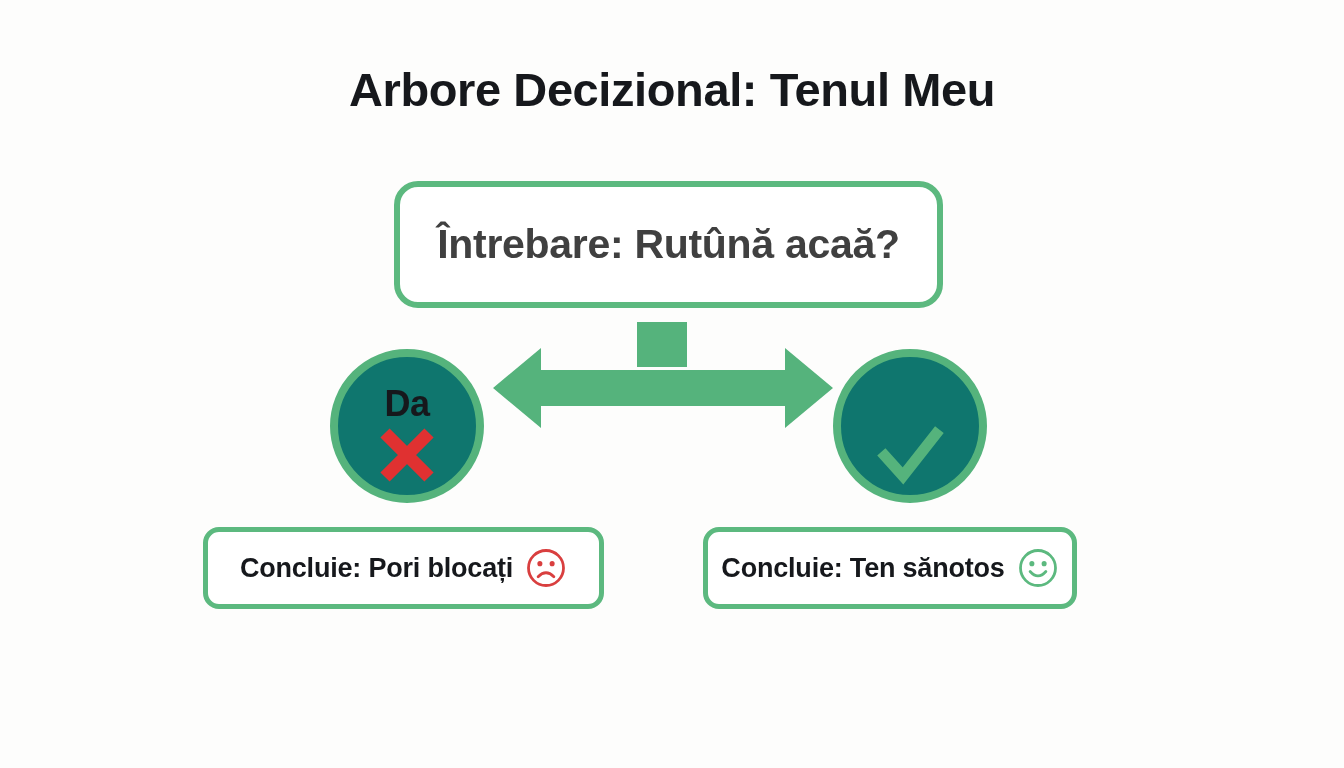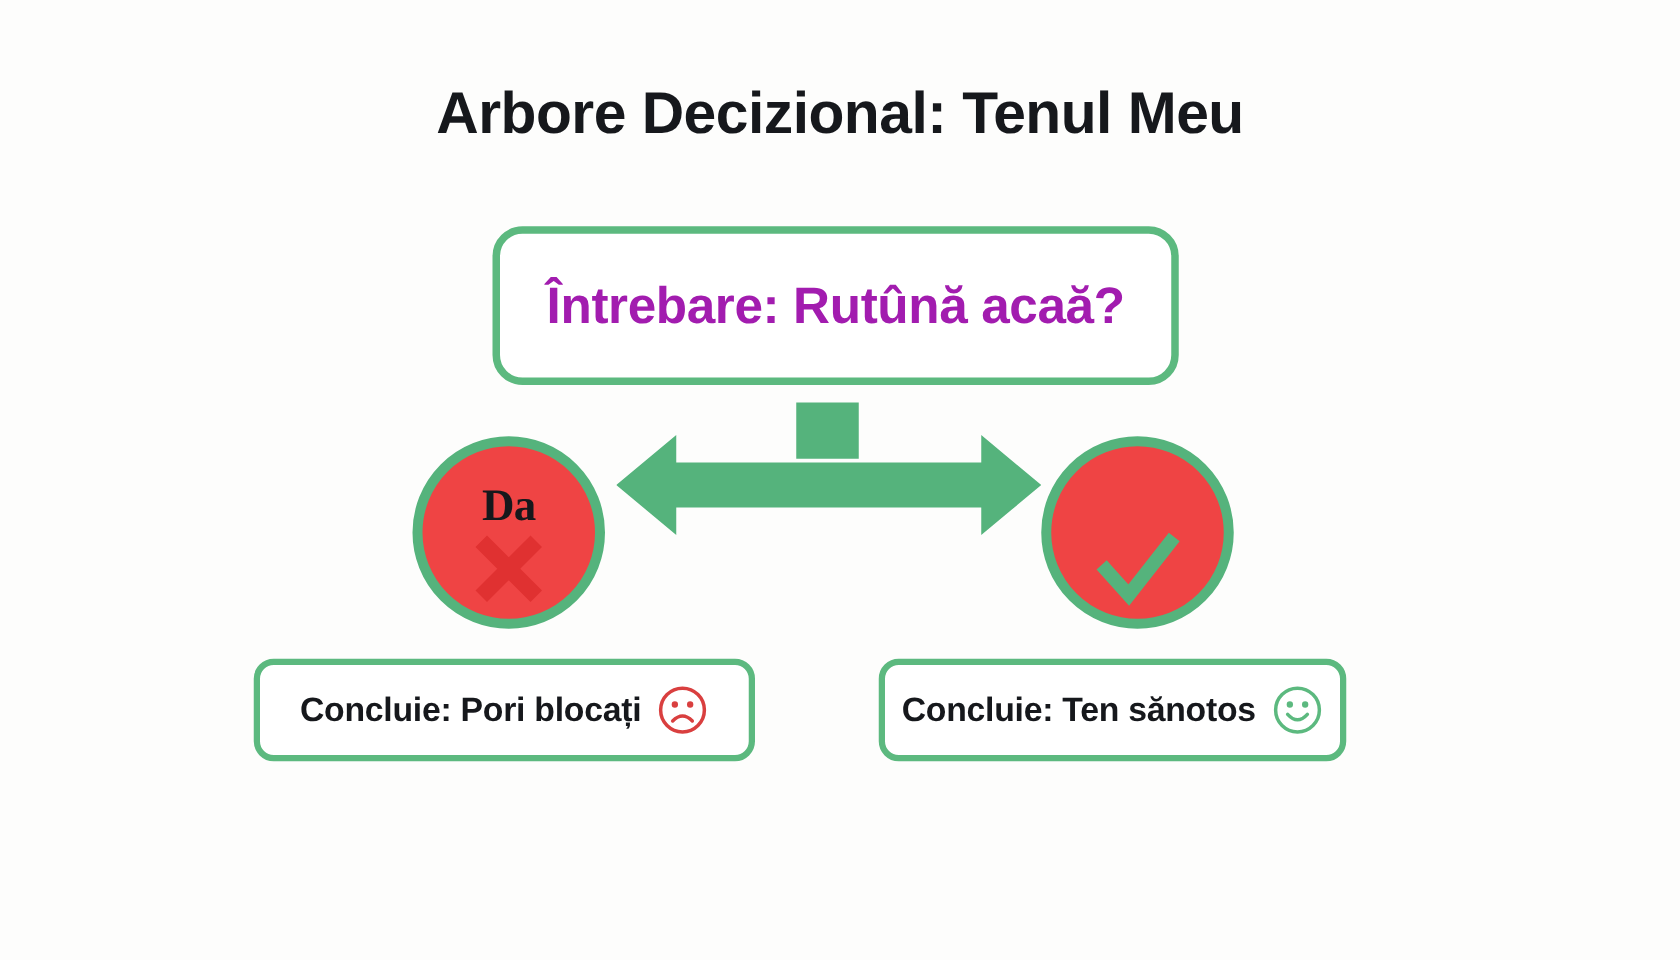--- a/index.html
+++ b/index.html
@@ -50,21 +50,21 @@
     left: 394px;
     top: 181px;
     width: 549px;
     height: 127px;
     border-radius: 24px;
     border-width: 6px;
   }
   .question-text {
     font-size: 41px;
     font-weight: bold;
-    color: #a21caf;
+    color: #404040;
     white-space: nowrap;
     letter-spacing: -0.3px;
   }
 
   
   .stem {
     position: absolute;
     left: 637px;
     top: 322px;
     width: 50px;
@@ -80,22 +80,21 @@
   }
 
   
   .circle-node {
     position: absolute;
     box-sizing: border-box;
     width: 154px;
     height: 154px;
     border: 8px solid #55b37c;
     border-radius: 50%;
-    background: #ef4444;
-    font-family: Liberation Serif, serif;
+    background: #0f766e;
   }
   .circle-left  { left: 330px; top: 349px; }
   .circle-right { left: 833px; top: 349px; }
 
   .circle-label {
     position: absolute;
     left: 0;
     top: 26px;
     width: 100%;
     text-align: center;

